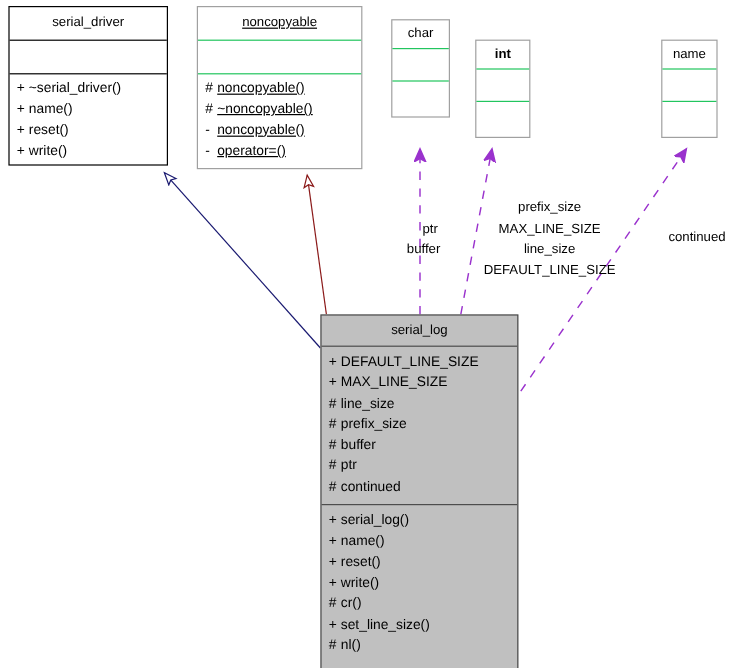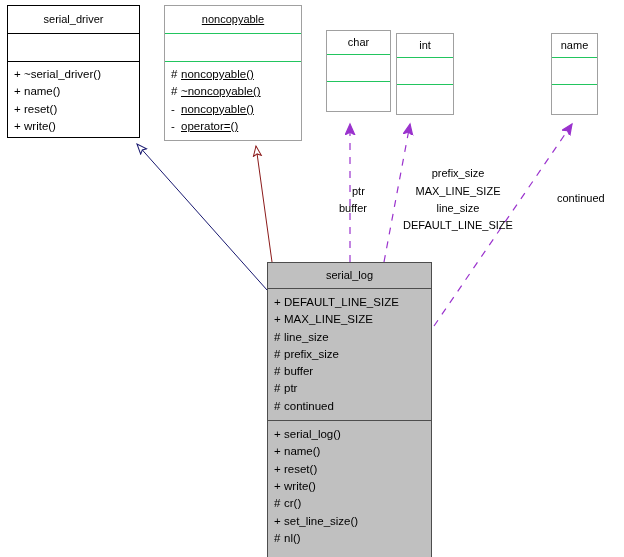--- a/index.html
+++ b/index.html
@@ -124,27 +124,27 @@
     <div class="comp title">noncopyable</div>
     <div class="comp" style="height:28px;"></div>
     <div class="comp members">
       <div class="member"><span class="vis">#</span><span>noncopyable()</span></div>
       <div class="member"><span class="vis">#</span><span>~noncopyable()</span></div>
       <div class="member"><span class="vis">-</span><span>noncopyable()</span></div>
       <div class="member"><span class="vis">-</span><span>operator=()</span></div>
     </div>
   </div>
 
-  <div class="node lightborder" style="left:326px; top:30px; width:65px; height:82px;">
+  <div class="node lightborder" style="left:326px; top:16px; width:49px; height:82px;">
     <div class="comp title" style="padding-top:6px;padding-bottom:6px;">char</div>
     <div class="comp" style="height:27px;"></div>
     <div class="comp" style="height:28px;"></div>
   </div>
 
-  <div class="node lightborder" style="left:396px; top:33px; width:58px; height:82px;">
+  <div class="node lightborder" style="left:396px; top:33px; width:46px; height:82px;font-weight:bold;">
     <div class="comp title" style="padding-top:6px;padding-bottom:6px;">int</div>
     <div class="comp" style="height:27px;"></div>
     <div class="comp" style="height:28px;"></div>
   </div>
 
   <div class="node lightborder" style="left:551px; top:33px; width:47px; height:82px;">
     <div class="comp title" style="padding-top:6px;padding-bottom:6px;">name</div>
     <div class="comp" style="height:27px;"></div>
     <div class="comp" style="height:28px;"></div>
   </div>

